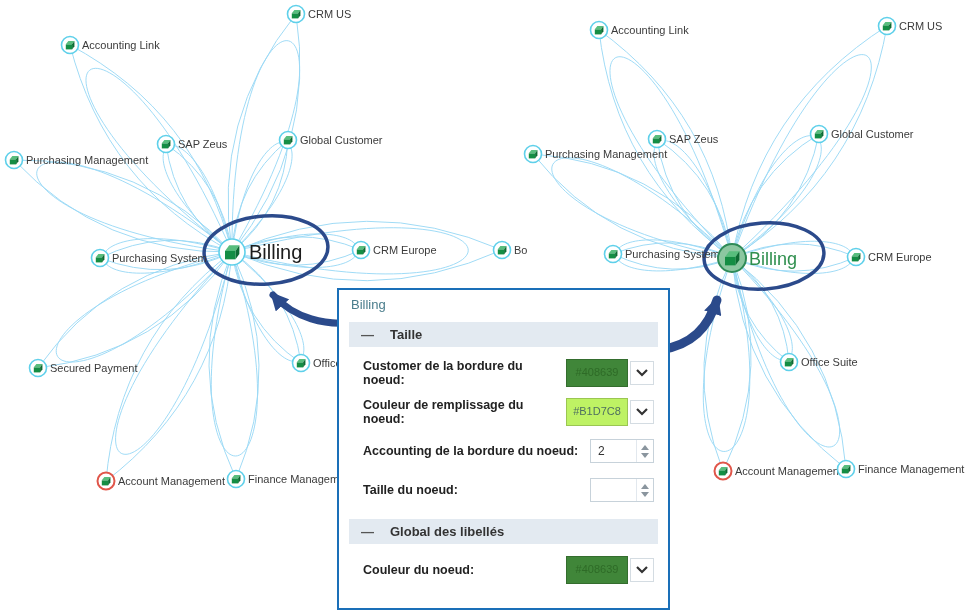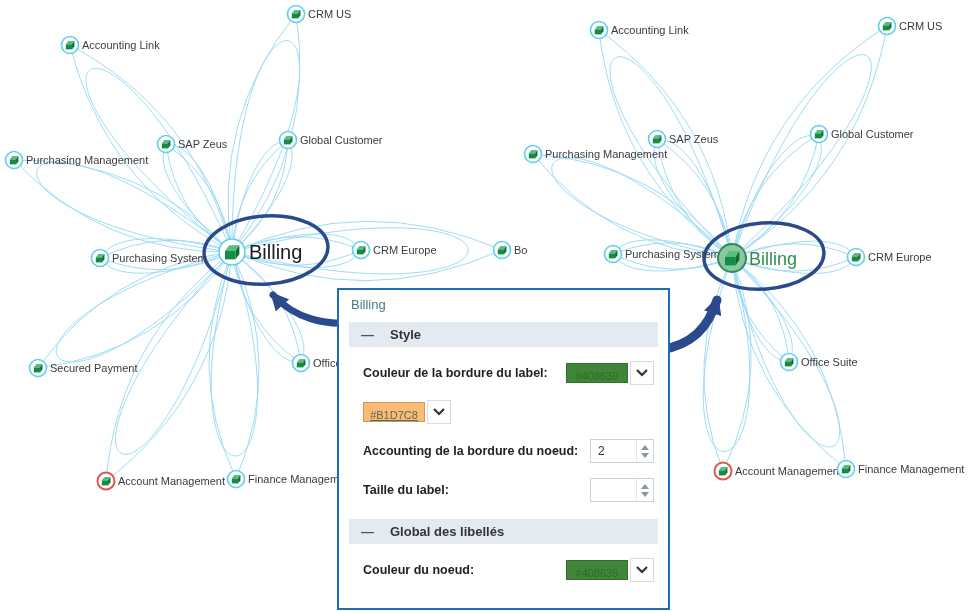--- a/index.html
+++ b/index.html
@@ -13,21 +13,21 @@
   .panel{position:absolute;left:337px;top:288px;width:333px;height:322px;box-sizing:border-box;
          background:#fff;border:2px solid #1a6fb8;z-index:5;}
   .panel-title{padding:7px 12px 3px;font-size:13px;color:#4a7d8c;}
   .section-header{margin:7px 10px 0;background:#e3eaf1;padding:5px 12px;font-size:13px;
                   font-weight:700;color:#333;display:flex;align-items:center;gap:16px;}
   .dash{color:#555;font-weight:700;cursor:pointer;}
   .prow{display:flex;align-items:center;justify-content:space-between;
         margin:13px 14px 13px 24px;height:26px;}
   .plabel{font-size:12.5px;font-weight:700;color:#222;padding-right:6px;}
   .ctrl{display:flex;align-items:center;flex:none;}
-  .swatch{width:62px;height:20px;box-sizing:border-box;border:1px solid rgba(0,0,0,.18);
+  .swatch{width:62px;height:28px;box-sizing:border-box;border:1px solid rgba(0,0,0,.18);
           font-size:11px;line-height:24px;text-align:center;overflow:hidden;white-space:nowrap;cursor:pointer;}
   .chev{width:24px;height:24px;box-sizing:border-box;margin-left:2px;background:#fff;
         border:1px solid #d4dce2;display:flex;align-items:center;justify-content:center;cursor:pointer;}
   .numbox{width:64px;height:24px;box-sizing:border-box;border:1px solid #c7d2da;background:#fff;
           display:flex;align-items:center;}
   .numval{flex:1;padding-left:7px;font-size:12px;color:#333;}
   .spinner{width:16px;display:flex;flex-direction:column;align-items:center;gap:3px;cursor:pointer;
            border-left:1px solid #e2e8ee;height:100%;justify-content:center;}
   .tri{width:0;height:0;border-left:4px solid transparent;border-right:4px solid transparent;}
   .tri-up{border-bottom:5px solid #8a959e;}
@@ -289,59 +289,60 @@
       </g>
       <path d="M 360 321 C 326 328 293 317 273 295" fill="none" stroke="#2b4a8b" stroke-width="7" stroke-linecap="round" marker-end="url(#bigah)"></path>
       <path d="M 660 350 C 692 345 708 328 717 300" fill="none" stroke="#2b4a8b" stroke-width="9" stroke-linecap="round" marker-end="url(#bigah)"></path>
     </svg>
 
   <div class="panel">
     <div class="panel-title">Billing</div>
 
     <div class="section-header">
       <span class="dash">—</span>
-      <span class="sec-title">Style</span>
-    </div>
-
-    <div class="prow">
-      <span class="plabel">Couleur de la bordure du label:</span>
+      <span class="sec-title">Taille</span>
+    </div>
+
+    <div class="prow">
+      <span class="plabel">Customer de la bordure du noeud:</span>
       <span class="ctrl">
         <span class="swatch" style="background-color: rgb(64, 134, 57); color: rgb(46, 107, 39);">#408639</span>
         <span class="chev">
           <svg width="12" height="8">
               <polyline points="1,1 6,6 11,1" fill="none" stroke="#333" stroke-width="2.2"></polyline>
             </svg>
         </span>
       </span>
     </div>
 
     <div class="prow">
+      <span class="plabel">Couleur de remplissage du noeud:</span>
       <span class="ctrl">
-        <span class="swatch" style="background-color: #fdba74; color: rgb(79, 111, 96); text-decoration: underline;">#B1D7C8</span>
+        <span class="swatch" style="background-color: #bef264; color: rgb(79, 111, 96);">#B1D7C8</span>
         <span class="chev">
           <svg width="12" height="8">
               <polyline points="1,1 6,6 11,1" fill="none" stroke="#333" stroke-width="2.2"></polyline>
             </svg>
         </span>
       </span>
     </div>
 
     <div class="prow">
       <span class="plabel">Accounting de la bordure du noeud:</span>
       <span class="numbox">
         <span class="numval">2</span>
         <span class="spinner">
           <span class="tri tri-up"></span>
           <span class="tri tri-dn"></span>
         </span>
       </span>
     </div>
 
     <div class="prow">
-      <span class="plabel">Taille du label:</span>
+      <span class="plabel">Taille du noeud:</span>
       <span class="numbox">
         <span class="numval"></span>
         <span class="spinner">
           <span class="tri tri-up"></span>
           <span class="tri tri-dn"></span>
         </span>
       </span>
     </div>
 
     <div class="section-header" style="margin-top:16px;">

